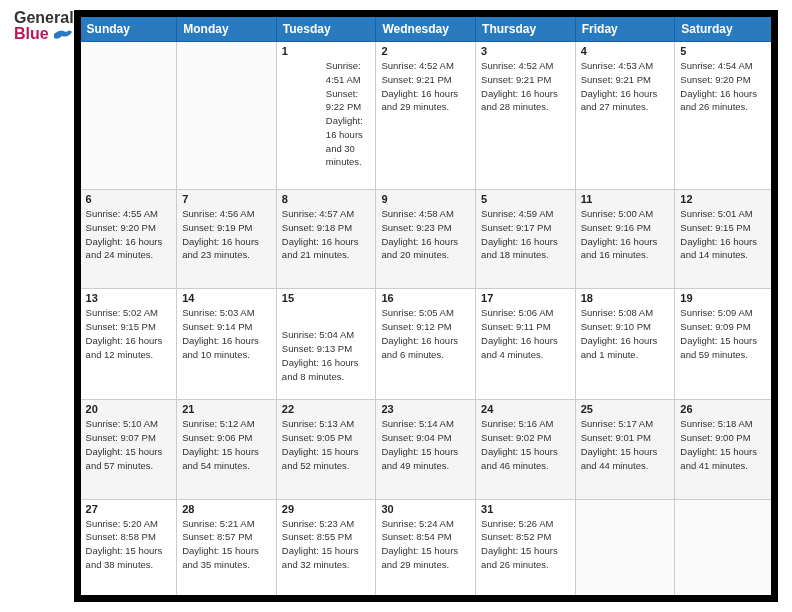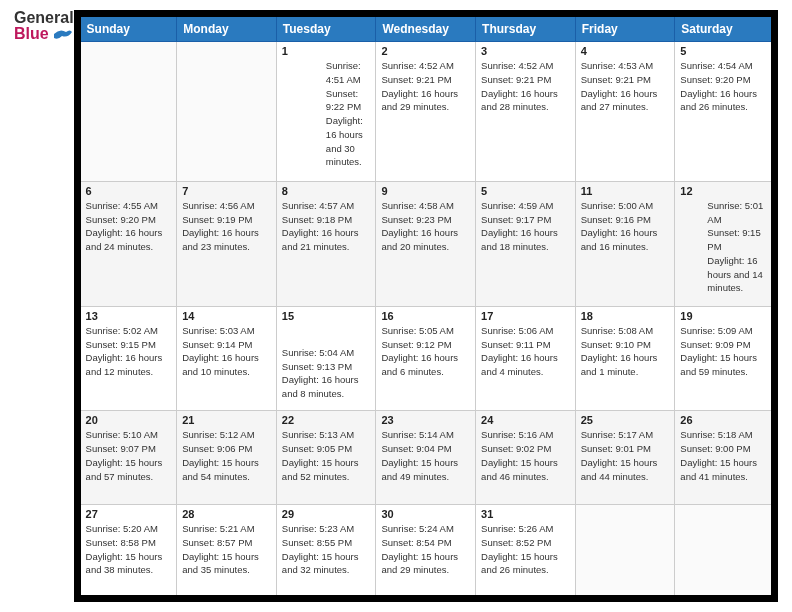--- a/index.html
+++ b/index.html
@@ -184,21 +184,21 @@
 Daylight: 16 hours and 18 minutes.</div>
           </td>
           <td>
             <div class="day-number">11</div>
             <div class="day-info" style="white-space: pre-line;">Sunrise: 5:00 AM
 Sunset: 9:16 PM
 Daylight: 16 hours and 16 minutes.</div>
           </td>
           <td>
             <div class="day-number">12</div>
-            <div class="day-info" style="white-space: pre-line; margin-left: 27px;">Sunrise: 5:01 AM
+            <div class="day-info" style="white-space: pre-line;">Sunrise: 5:01 AM
 Sunset: 9:15 PM
 Daylight: 16 hours and 14 minutes.</div>
           </td>
         </tr>
         <tr>
           <td>
             <div class="day-number">13</div>
             <div class="day-info" style="white-space: pre-line;">Sunrise: 5:02 AM
 Sunset: 9:15 PM
 Daylight: 16 hours and 12 minutes.</div>

